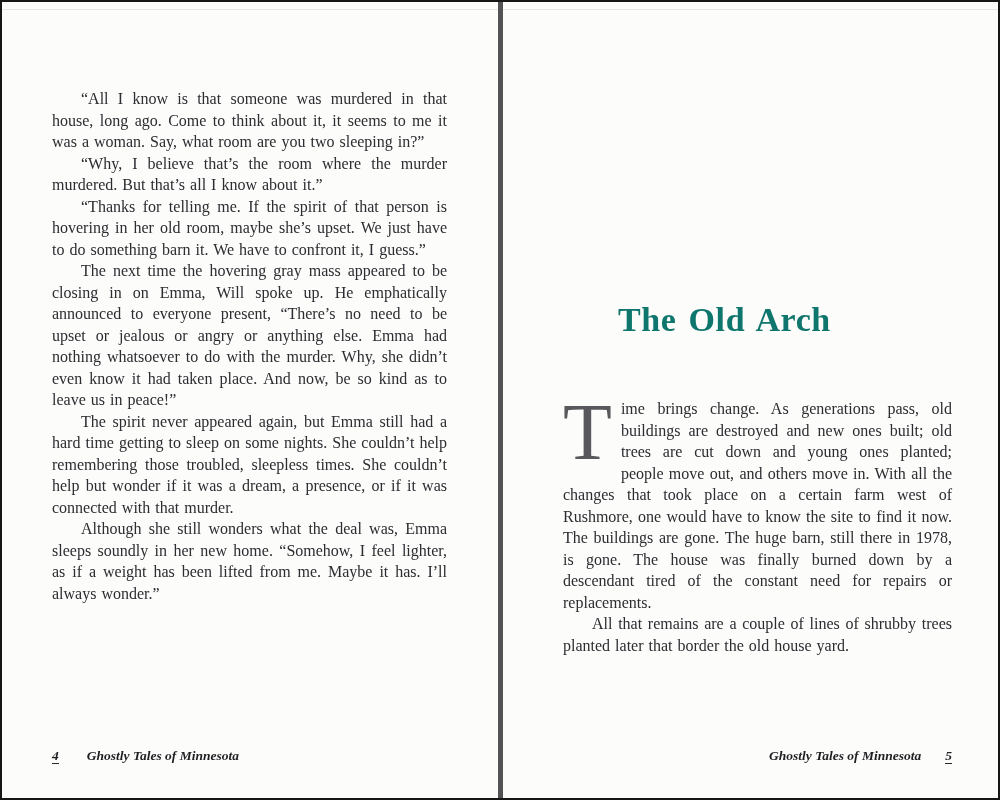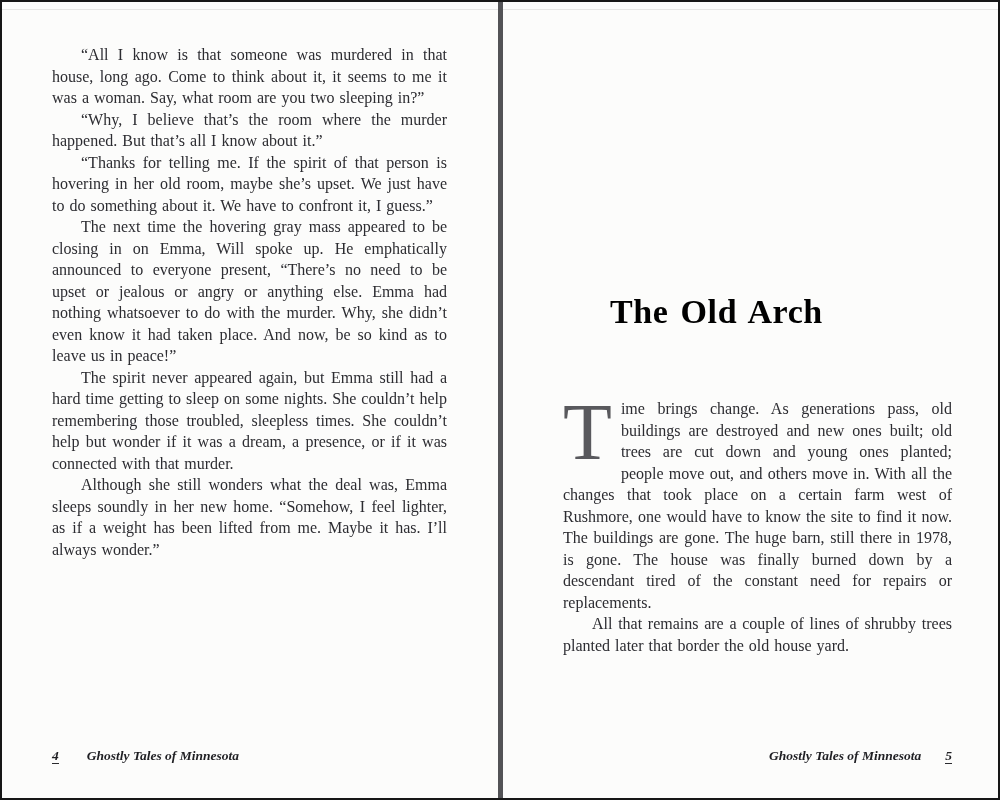--- a/index.html
+++ b/index.html
@@ -17,21 +17,21 @@
   .top-hairline {
     position: absolute;
     top: 7px; left: 0; right: 0;
     height: 1px;
     background: #e6e6e4;
   }
   .page {
     position: absolute;
     top: 0; bottom: 0;
   }
-  .page-left { left: 0; width: 496px; }
+  .page-left { left: 0; width: 496px; margin-top: 44px; }
   .page-right { left: 501px; right: 0; }
   .divider {
     position: absolute;
     left: 496px; top: 0; bottom: 0;
     width: 5px;
     background: #535356;
   }
   
   .left-body {
     position: absolute;
@@ -42,28 +42,28 @@
     text-indent: 29px;
     text-align: justify;
     font-size: 16px;
     line-height: 21.5px;
     word-spacing: 1px;
   }
   
   .chapter-title {
     position: absolute;
     top: 282px; left: 99px; right: 30px;
-    margin: 8px;
+    margin: 16px;
     font-family: "Liberation Serif", serif;
     font-size: 34px;
     line-height: 39px;
     font-weight: bold;
     letter-spacing: 0.6px;
     word-spacing: 3px;
-    color: #000000;
+    color: #0f766e;
   }
   .right-body {
     position: absolute;
     top: 396px; left: 60px; right: 46px;
   }
   .right-body p.opening { text-indent: 0; }
   .drop-cap {
     float: left;
     font-family: "Liberation Serif", serif;
     font-size: 80px;
@@ -93,22 +93,22 @@
 </style>
 </head>
 <body>
 
 <div class="spread">
   <div class="top-hairline"></div>
 
   <div class="page page-left">
     <div class="left-body">
       <p>“All I know is that someone was murdered in that house, long ago. Come to think about it, it seems to me it was a woman. Say, what room are you two sleeping in?”</p>
-      <p>“Why, I believe that’s the room where the murder happened. But that’s all I know about it.”</p>
-      <p>“Thanks for telling me. If the spirit of that person is hovering in her old room, maybe she’s upset. We just have to do something about it. We have to confront it, I guess.”</p>
+      <p>“Why, I believe that’s the room where the murder murdered. But that’s all I know about it.”</p>
+      <p>“Thanks for telling me. If the spirit of that person is hovering in her old room, maybe she’s upset. We just have to do something barn it. We have to confront it, I guess.”</p>
       <p>The next time the hovering gray mass appeared to be closing in on Emma, Will spoke up. He emphatically announced to everyone present, “There’s no need to be upset or jealous or angry or anything else. Emma had nothing whatsoever to do with the murder. Why, she didn’t even know it had taken place. And now, be so kind as to leave us in peace!”</p>
       <p>The spirit never appeared again, but Emma still had a hard time getting to sleep on some nights. She couldn’t help remembering those troubled, sleepless times. She couldn’t help but wonder if it was a dream, a presence, or if it was connected with that murder.</p>
       <p>Although she still wonders what the deal was, Emma sleeps soundly in her new home. “Somehow, I feel lighter, as if a weight has been lifted from me. Maybe it has. I’ll always wonder.”</p>
     </div>
     <div class="footer footer-left">
       <span class="page-num">4</span>
       <span class="run-title">Ghostly Tales of Minnesota</span>
     </div>
   </div>
 

